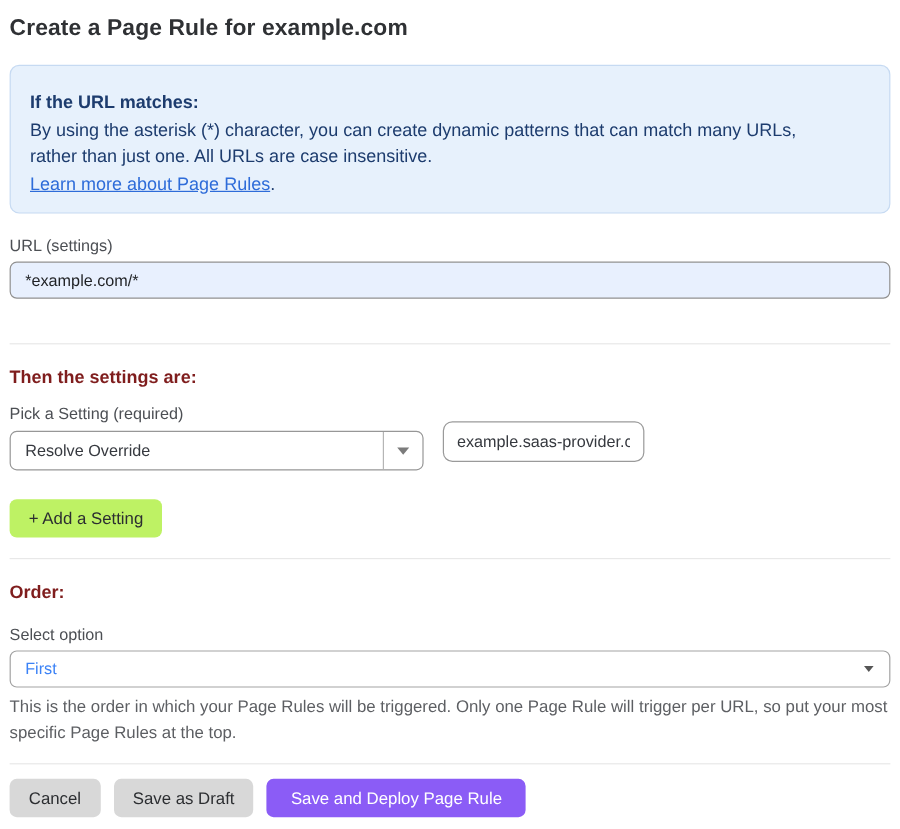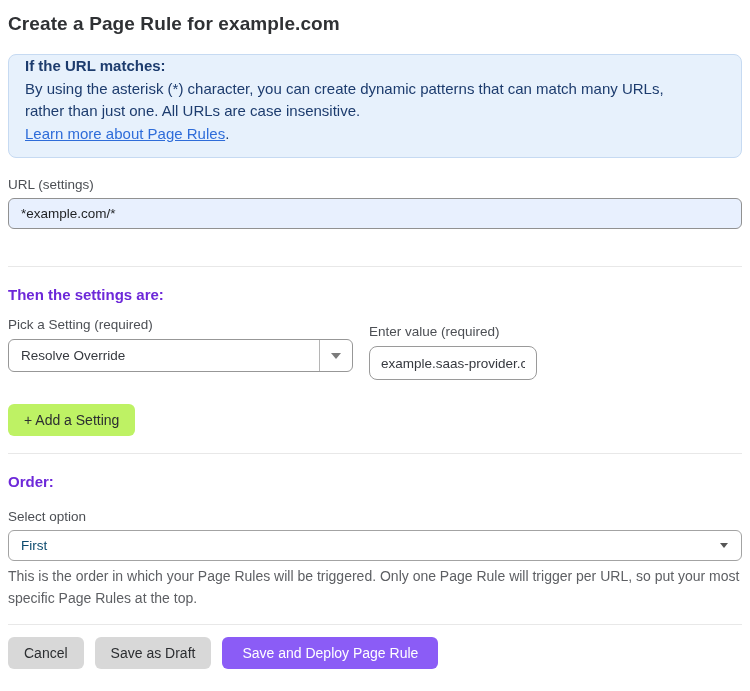--- a/index.html
+++ b/index.html
@@ -18,21 +18,21 @@
     font-weight: 700;
     color: #2f3134;
     letter-spacing: 0.1px;
   }
 
   .info-box {
     margin-top: 19px;
     background: #e7f1fc;
     border: 1px solid #c6daf2;
     border-radius: 8px;
-    padding: 0 16px 12px;
+    padding: 20px 16px 12px;
     color: #1d3c6e;
     font-size: 15px;
     line-height: 22.5px;
   }
   .info-box .info-heading { font-weight: 700; }
   .info-box .info-body { max-width: 662px; }
   .info-box a.info-link {
     color: #2e6cd9;
     text-decoration: underline;
     cursor: pointer;
@@ -65,21 +65,21 @@
     height: 0;
   }
   .divider-1 { margin-top: 37px; }
   .divider-2 { margin-top: 17px; }
   .divider-3 { margin-top: 15px; }
 
   .section-heading {
     margin-top: 19px;
     font-size: 15px;
     font-weight: 700;
-    color: #6d28d9;
+    color: #7f1d1d;
   }
 
   .settings-row {
     margin-top: 14px;
     display: flex;
     gap: 16px;
     align-items: flex-start;
   }
   .settings-col-1 { width: 345px; }
   .settings-col-2 { width: 168px; margin-top: 7px; }
@@ -154,21 +154,21 @@
     height: 31px;
     background: #fff;
     border: 1px solid #a3a3a3;
     border-radius: 6px;
     cursor: pointer;
   }
   .order-select .select-text {
     flex: 1;
     padding: 0 12px;
     font-size: 13.5px;
-    color: #0c4a6e;
+    color: #3b82f6;
   }
   .order-select .order-arrow {
     width: 34px;
     display: flex;
     align-items: center;
     justify-content: center;
   }
   .order-select .caret-down {
     border-left-width: 4.5px;
     border-right-width: 4.5px;
@@ -218,21 +218,20 @@
     <div class="settings-col-1">
       <div class="field-label">Pick a Setting (required)</div>
       <div class="select-box">
         <span class="select-text">Resolve Override</span>
         <span class="select-arrow-section">
           <span class="caret-down"></span>
         </span>
       </div>
     </div>
     <div class="settings-col-2">
-      <div class="field-label">Enter value (required)</div>
       <input class="value-input" type="text" value="example.saas-provider.com" style="">
     </div>
   </div>
 
   <button class="btn add-setting-btn">+ Add a Setting</button>
 
   <hr class="divider divider-2">
 
   <div class="section-heading">Order:</div>
 

